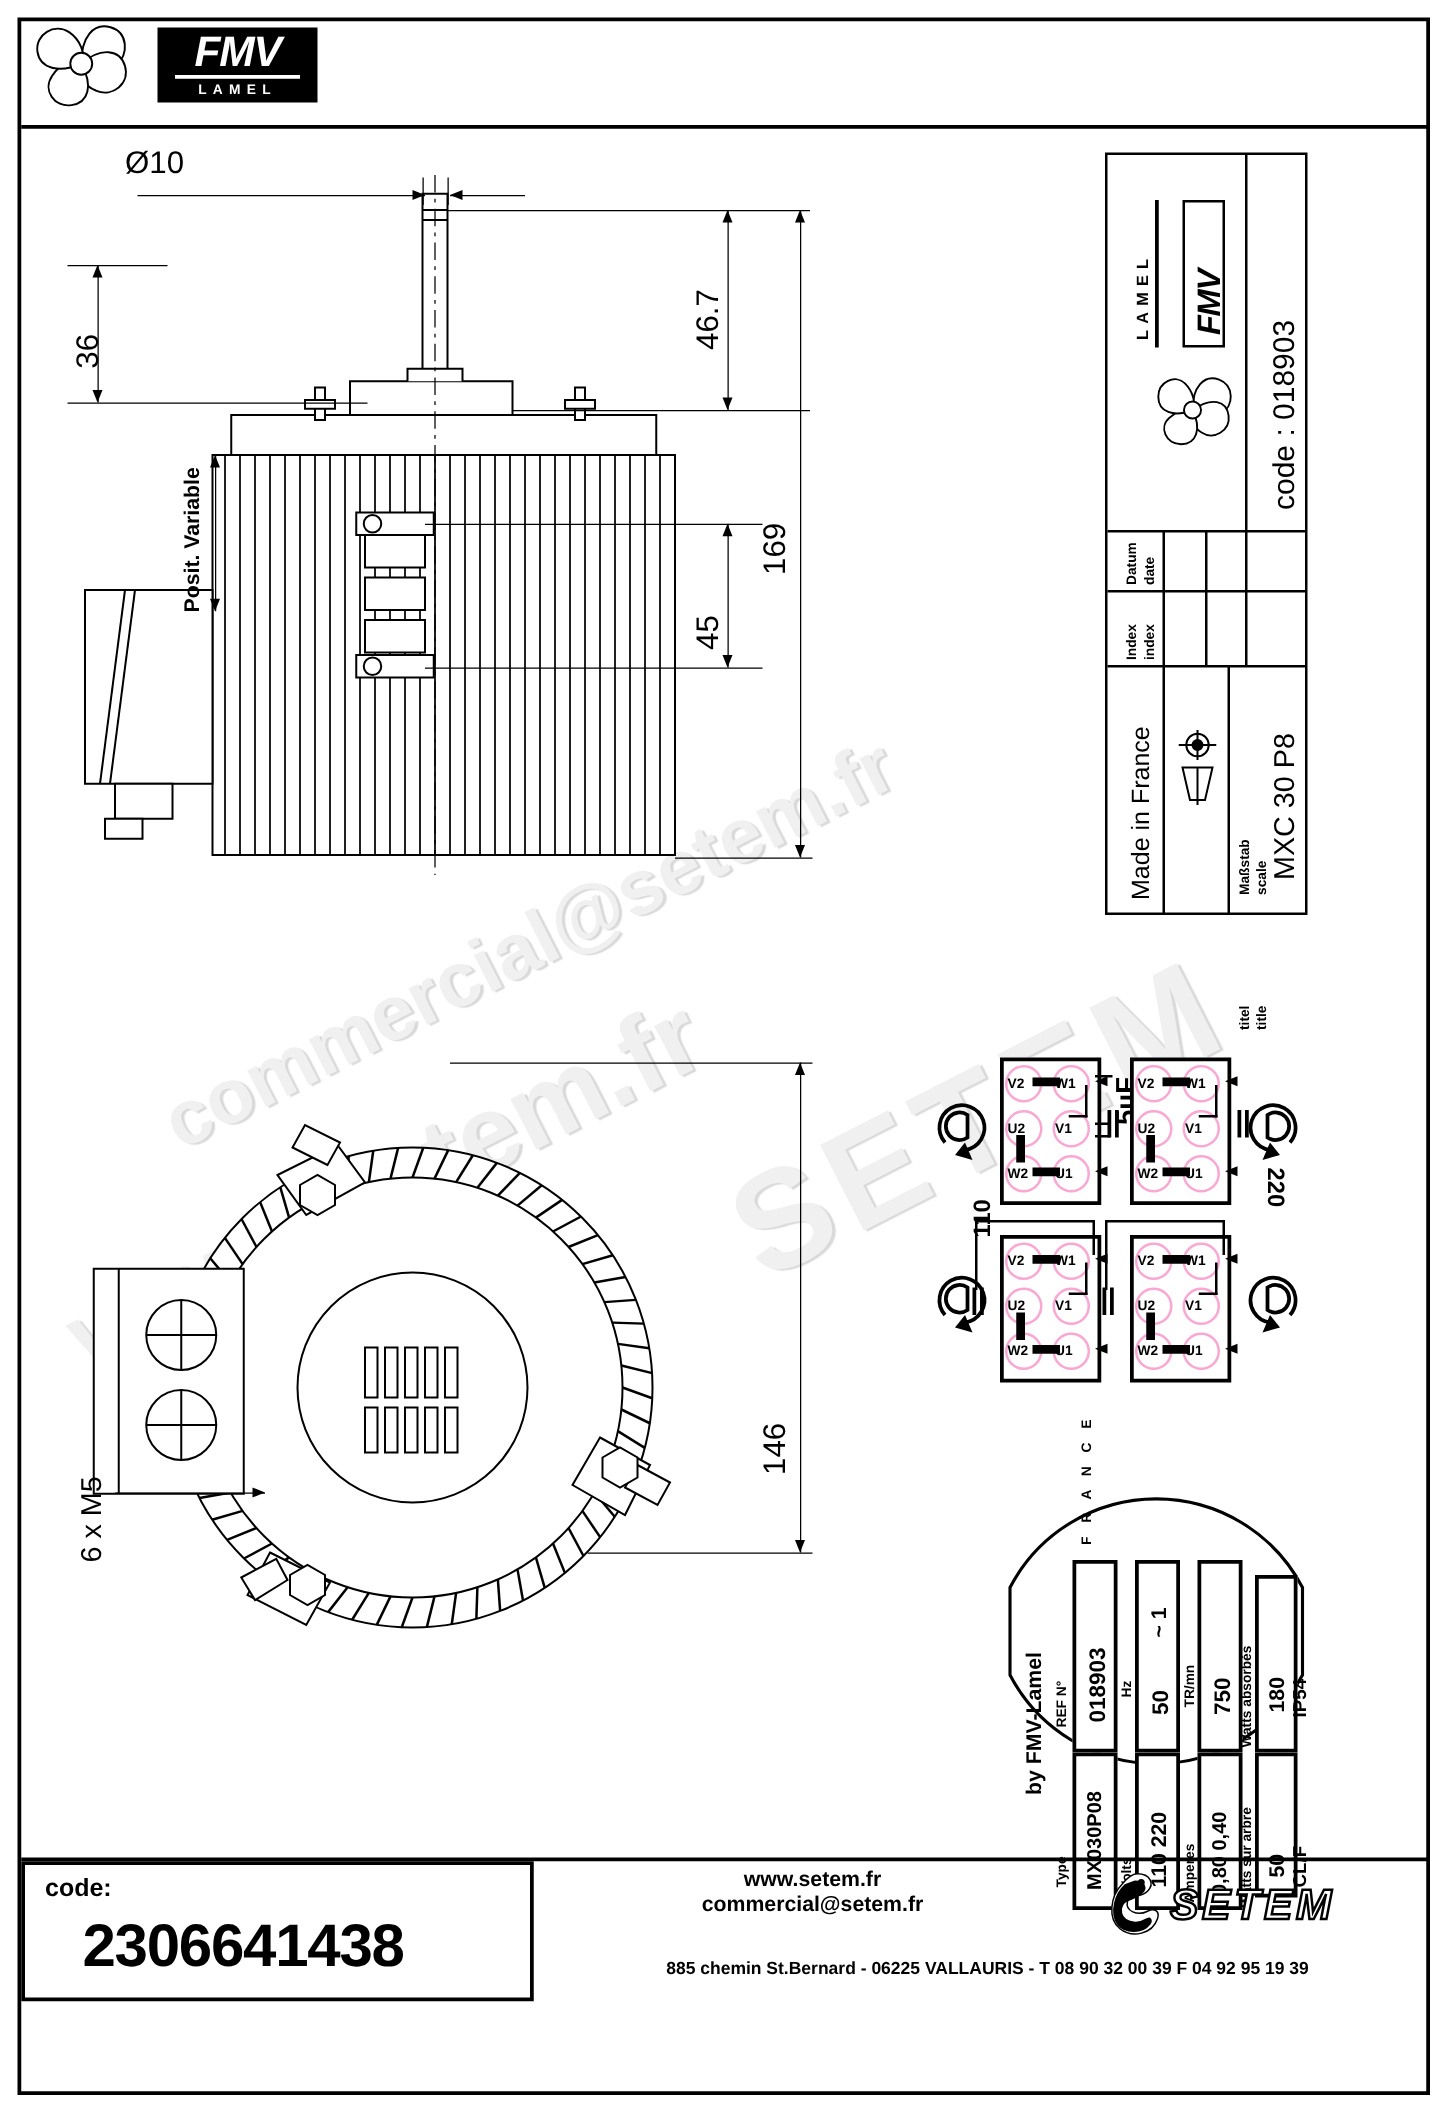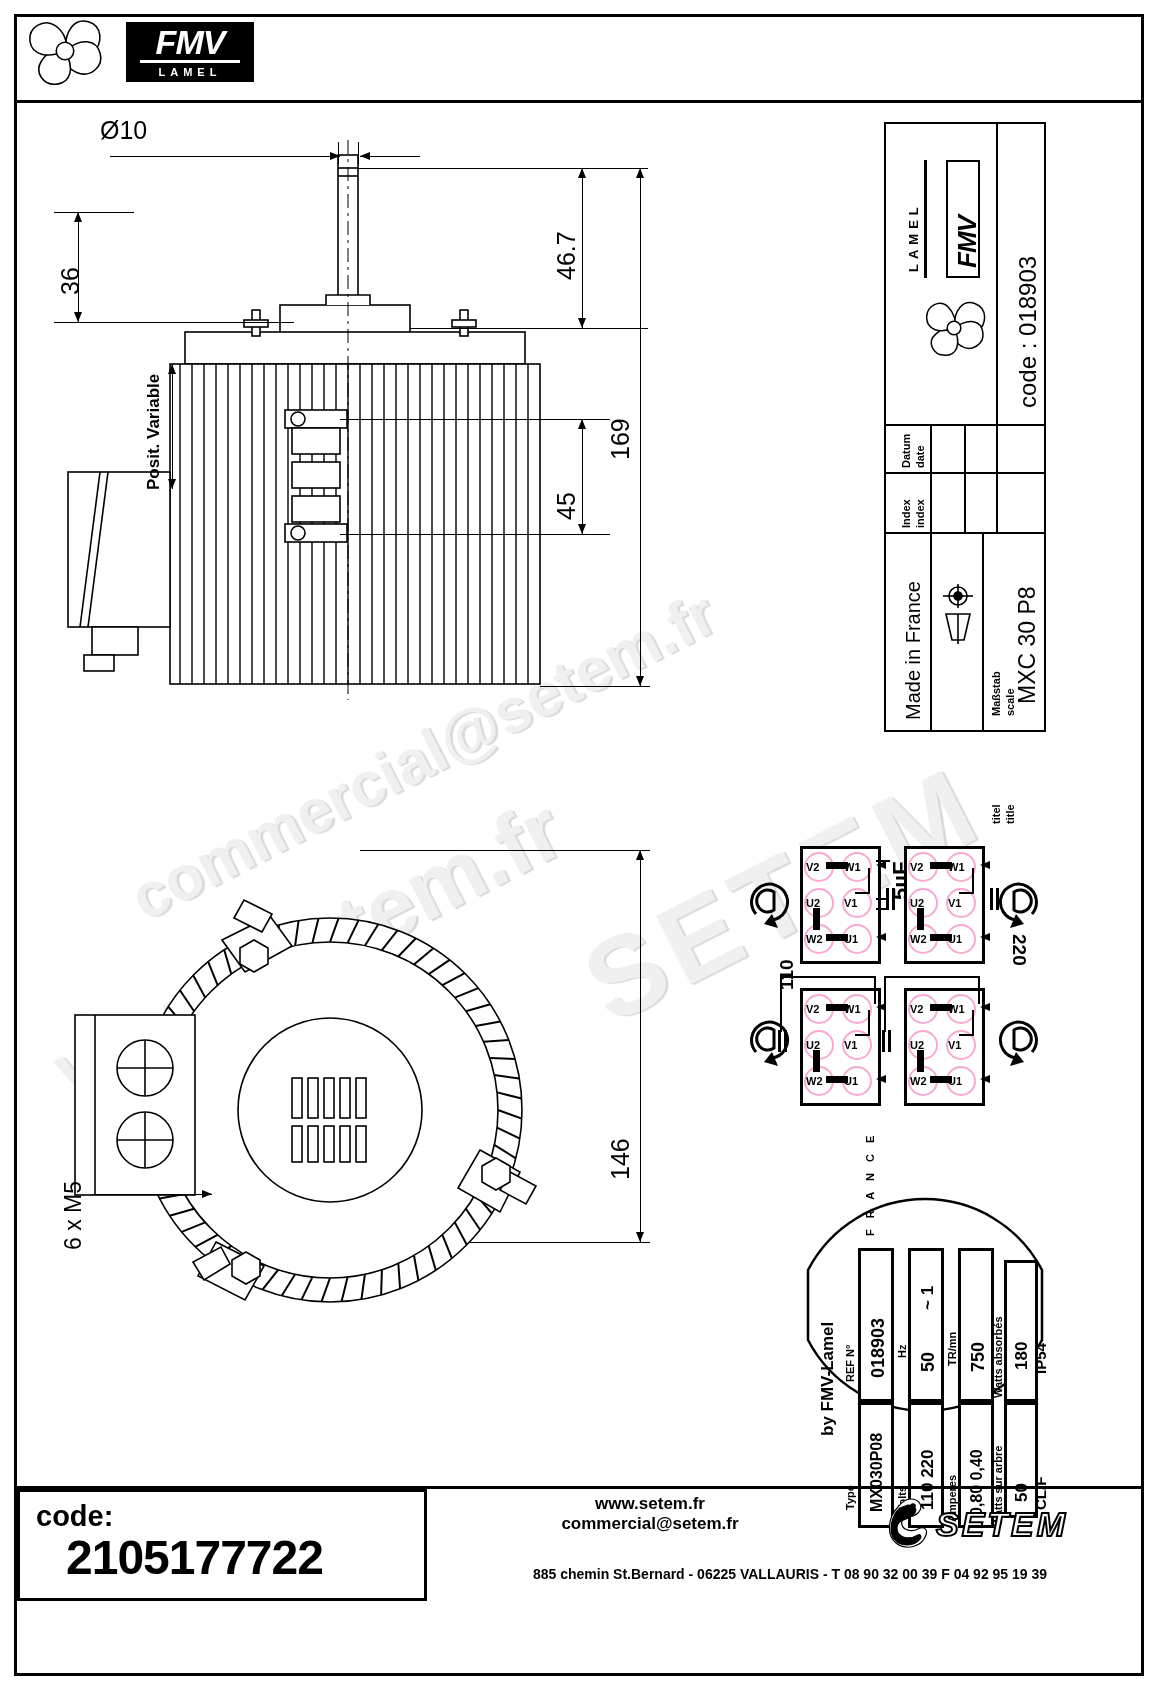--- a/index.html
+++ b/index.html
@@ -71,21 +71,21 @@
   .capplate{position:absolute;background:#000;}
 
   
   #nameplate{position:absolute;left:800px;top:1150px;width:250px;height:300px;}
   .npslot{position:absolute;border:3px solid #000;background:#fff;}
   .nptxt{position:absolute;font-weight:bold;}
 
   
   #footerbox{position:absolute;left:17px;top:1489px;width:410px;height:112px;
       border:3px solid #000;box-sizing:border-box;background:#fff;}
-  #code-label{position:absolute;left:16px;top:8px;font-size:29px;font-weight:bold;}
+  #code-label{position:absolute;left:16px;top:8px;font-size:20px;font-weight:bold;}
   #code-value{position:absolute;left:46px;top:38px;font-size:48px;font-weight:bold;
      letter-spacing:-1px;}
   #footer-mid{position:absolute;left:440px;top:1494px;width:420px;text-align:center;}
   #f-www{font-size:17px;font-weight:bold;}
   #f-mail{font-size:17px;font-weight:bold;}
   #f-addr{position:absolute;left:440px;top:1566px;width:700px;text-align:center;
      font-size:14px;font-weight:bold;}
   #setem-logo{position:absolute;left:880px;top:1495px;width:250px;height:60px;}
   #setem-word{position:absolute;left:56px;top:10px;font-size:34px;font-weight:bold;
      font-style:italic;letter-spacing:3px;color:#fff;-webkit-text-stroke:2px #000;}
@@ -585,21 +585,21 @@
   <div class="rot90 nptxt" style="left:212px;top:352px;font-size:17px;">50</div>
 
   <div class="rot90 nptxt" style="left:232px;top:224px;font-size:15px;">IP54</div>
   <div class="rot90 nptxt" style="left:232px;top:360px;font-size:15px;">CL/F</div>
 </div>
 
 <div class="ln" style="left:17px;top:1486px;width:1127px;height:3px;"></div>
 
 <div id="footerbox">
   <div id="code-label">code:</div>
-  <div id="code-value">2105177722</div>
+  <div id="code-value">2306641438</div>
 </div>
 
 <div id="footer-mid">
   <div id="f-www">www.setem.fr</div>
   <div id="f-mail">commercial@setem.fr</div>
 </div>
 <div id="f-addr">885 chemin St.Bernard  -   06225 VALLAURIS  -   T 08 90 32 00 39   F 04 92 95 19 39</div>
 
 <div id="setem-logo">
   <svg style="position:absolute;left:0;top:0;width:56px;height:58px;" viewBox="0 0 56 58">

